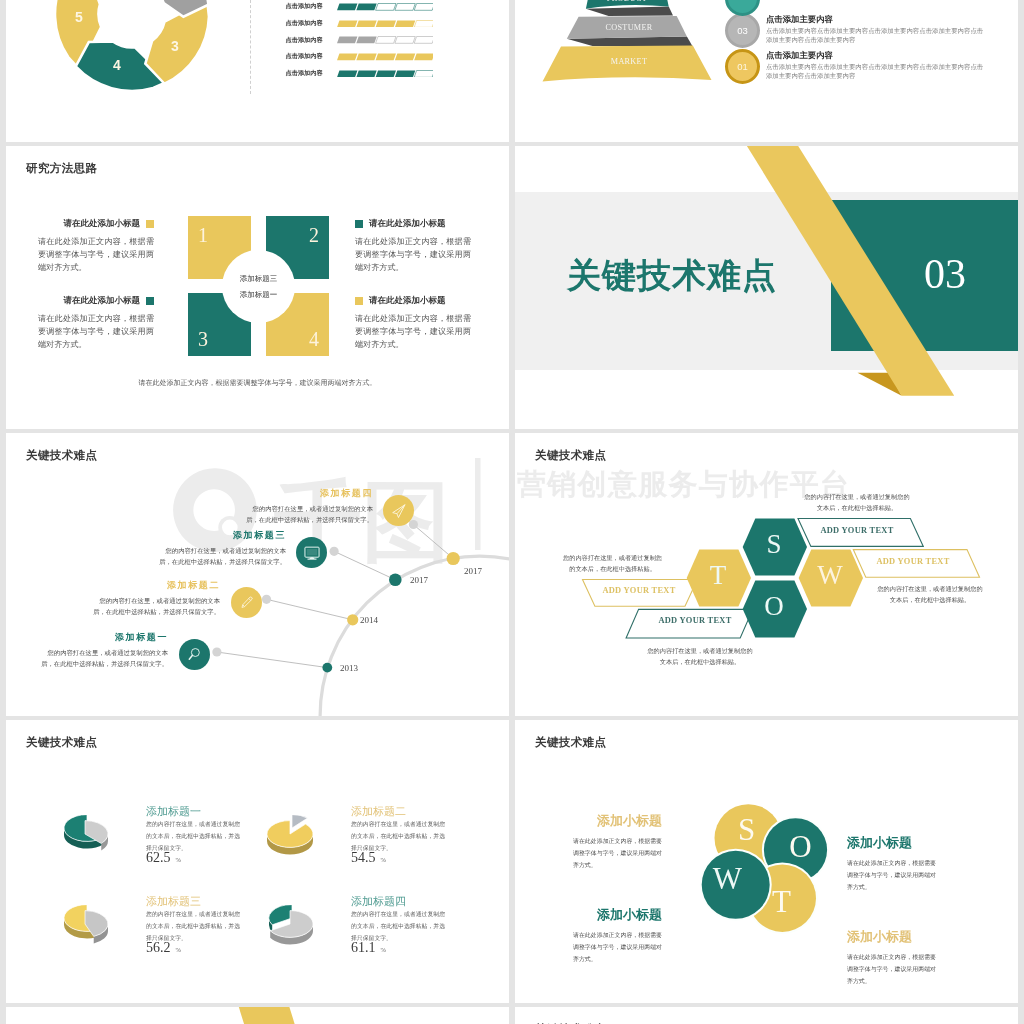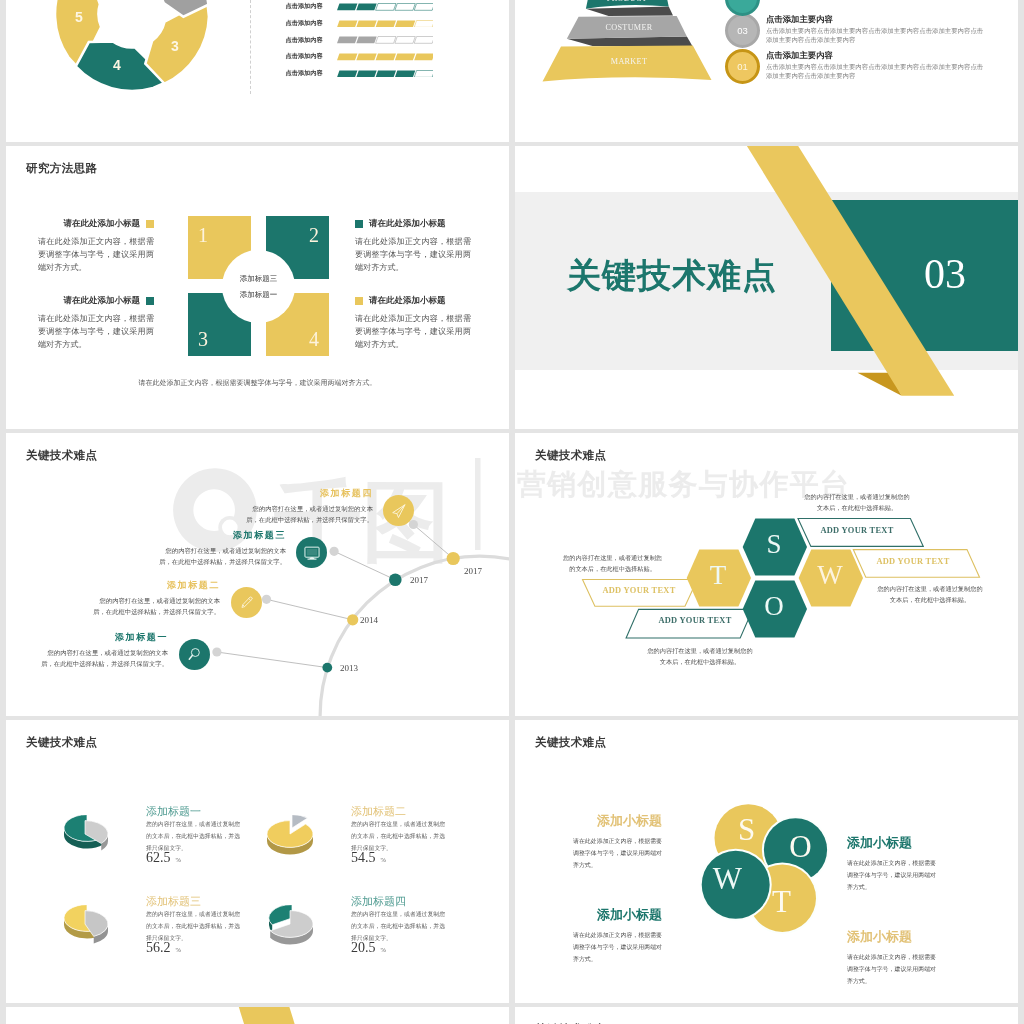--- a/index.html
+++ b/index.html
@@ -459,21 +459,21 @@
       </div>
       <div class="pitem p4">
         <svg class="pie" width="56" height="42" viewBox="0 0 56 42">
             <path d="M7.00,13.00 A23,13.4 0 0 0 10.20,19.82 L10.20,26.82 A23,13.4 0 0 1 7.00,20.00 Z" fill="#155f55"></path>
             <path d="M8.20,25.82 A23,13.4 0 0 0 51.00,19.00 L51.00,26.00 A23,13.4 0 0 1 8.20,32.82 Z" fill="#989898"></path>
             <path d="M30.00,13.00 L30.00,-0.40 A23,13.4 0 0 0 10.20,19.82 Z" fill="#1c8073" stroke="#ffffff" stroke-width="0.7"></path>
             <path d="M28.00,19.00 L8.20,25.82 A23,13.4 0 1 0 28.00,5.60 Z" fill="#cdcdcd" stroke="#ffffff" stroke-width="0.7"></path>
           </svg>
         <div class="phead g">添加标题四</div>
         <p class="pbody">您的内容打在这里，或者通过复制您的文本后，在此框中选择粘贴，并选择只保留文字。</p>
-        <div class="pval"><span>20.5</span><em>%</em></div>
+        <div class="pval"><span>61.1</span><em>%</em></div>
       </div>
     </div>
     <div class="slide R">
       <div class="title">关键技术难点</div>
       <svg class="swsvg" width="503" height="283" viewBox="0 0 503 283">
         <circle cx="233.3" cy="118.1" r="33.8" fill="#e9c75c"></circle>
         <circle cx="280.5" cy="129.8" r="33.6" fill="#fbfffd"></circle>
         <circle cx="280.5" cy="129.8" r="31.6" fill="#1c766c"></circle>
         <circle cx="267.3" cy="178.2" r="35.7" fill="#fbfffd"></circle>
         <circle cx="267.3" cy="178.2" r="33.7" fill="#e9c75c"></circle>

